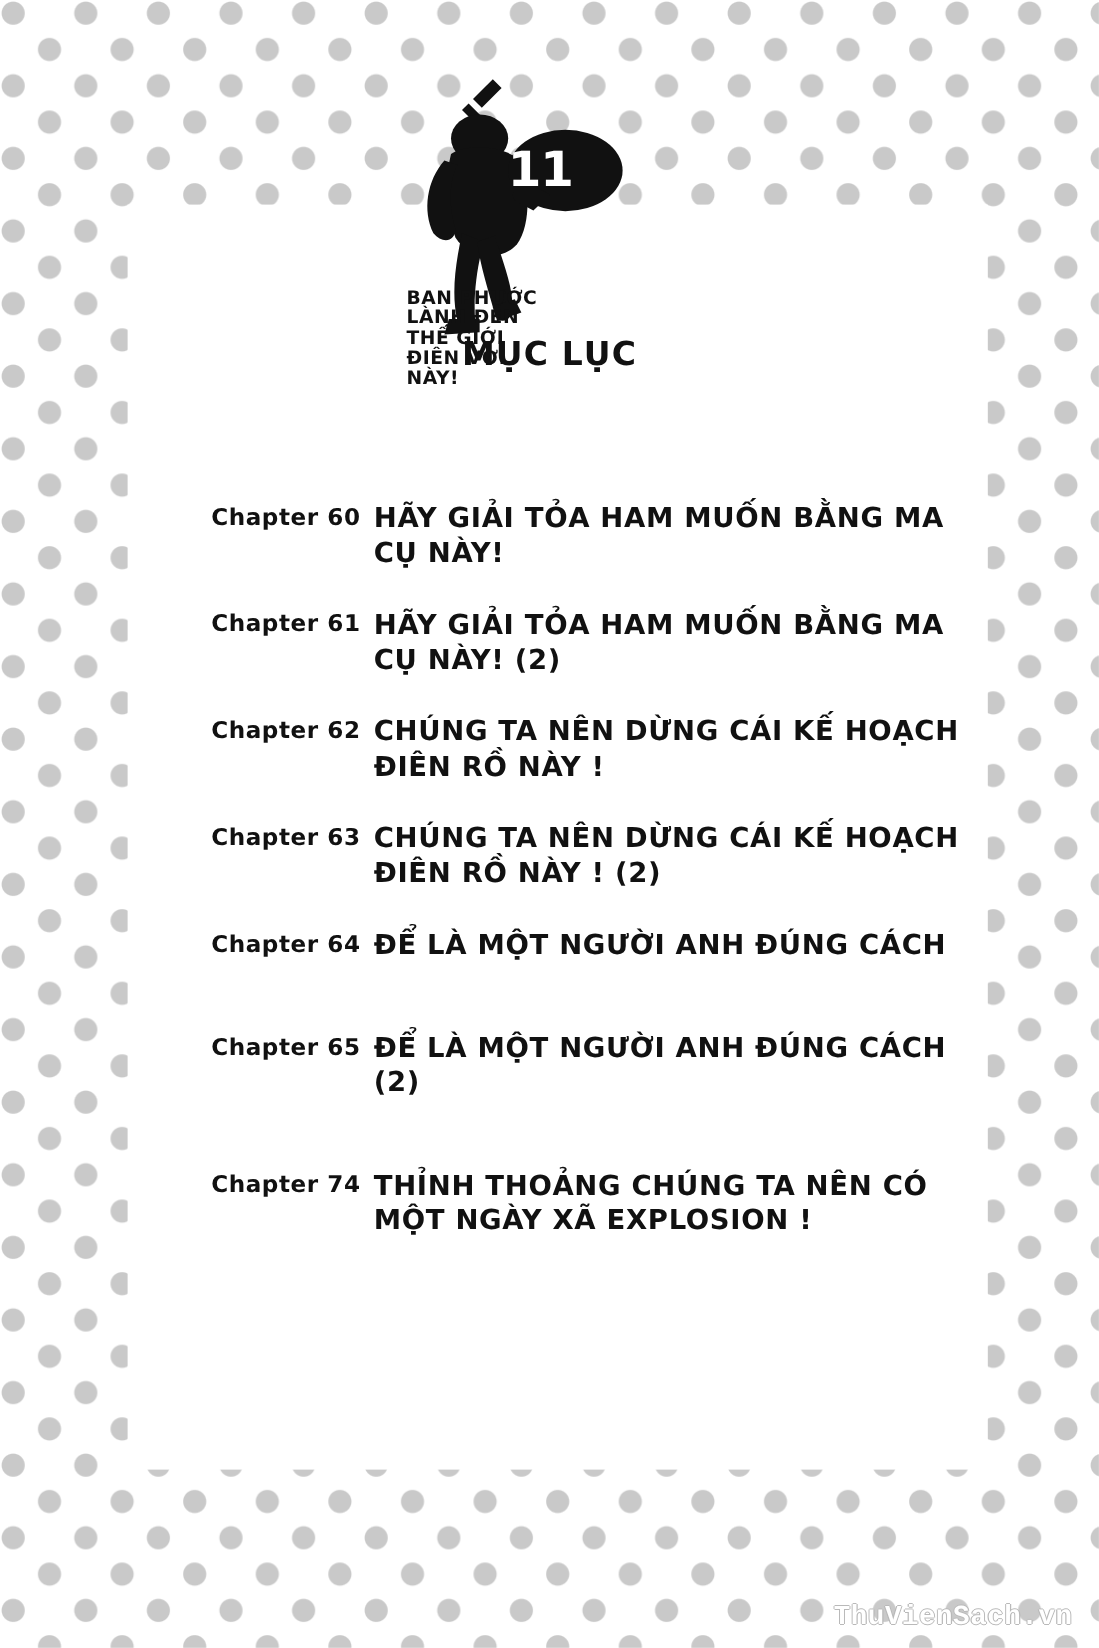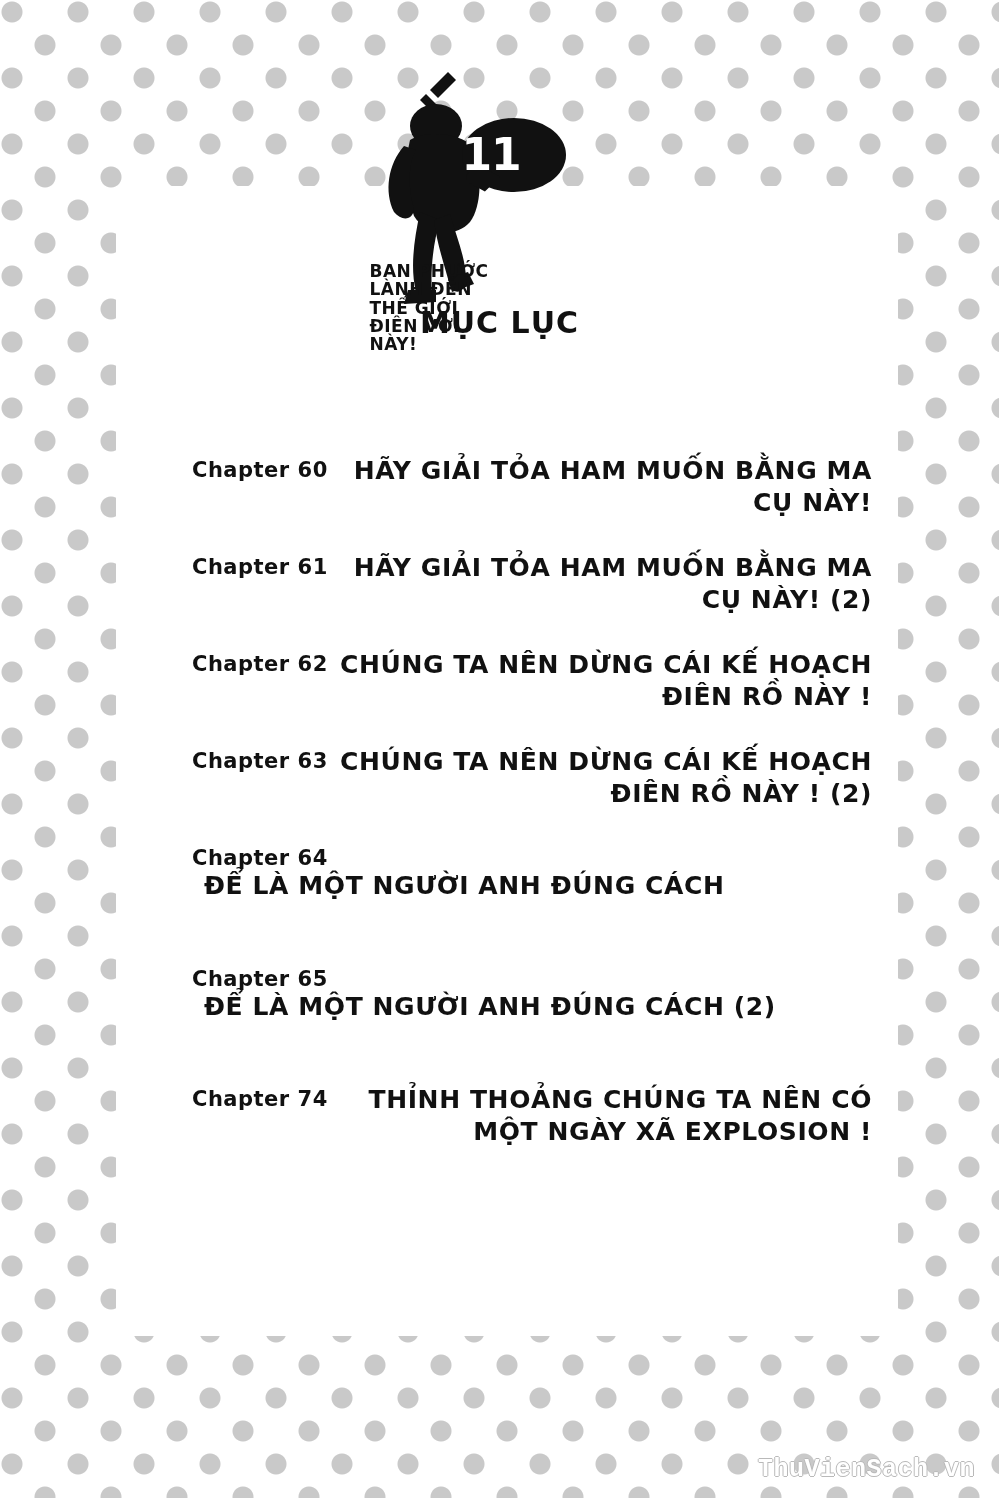--- a/index.html
+++ b/index.html
@@ -135,23 +135,22 @@
     white-space: nowrap;
   }
   .toc-title {
     margin-left: 12px;
     font-family: "DejaVu Sans", sans-serif;
     font-weight: 700;
     font-size: 25px;
     line-height: 1.26;
     color: #111111;
     letter-spacing: 0.6px;
-    text-align: right;
-  }
-  .toc-entry.spaced { margin-bottom: 62px; flex-direction: column; }
+  }
+  .toc-entry.spaced { margin-bottom: 62px; }
 
   
   #watermark {
     position: absolute;
     right: 24px; bottom: 14px;
     font-family: Liberation Mono, monospace;
     font-size: 25px;
     color: #ffffff;
     letter-spacing: 0.5px;
     text-shadow:

